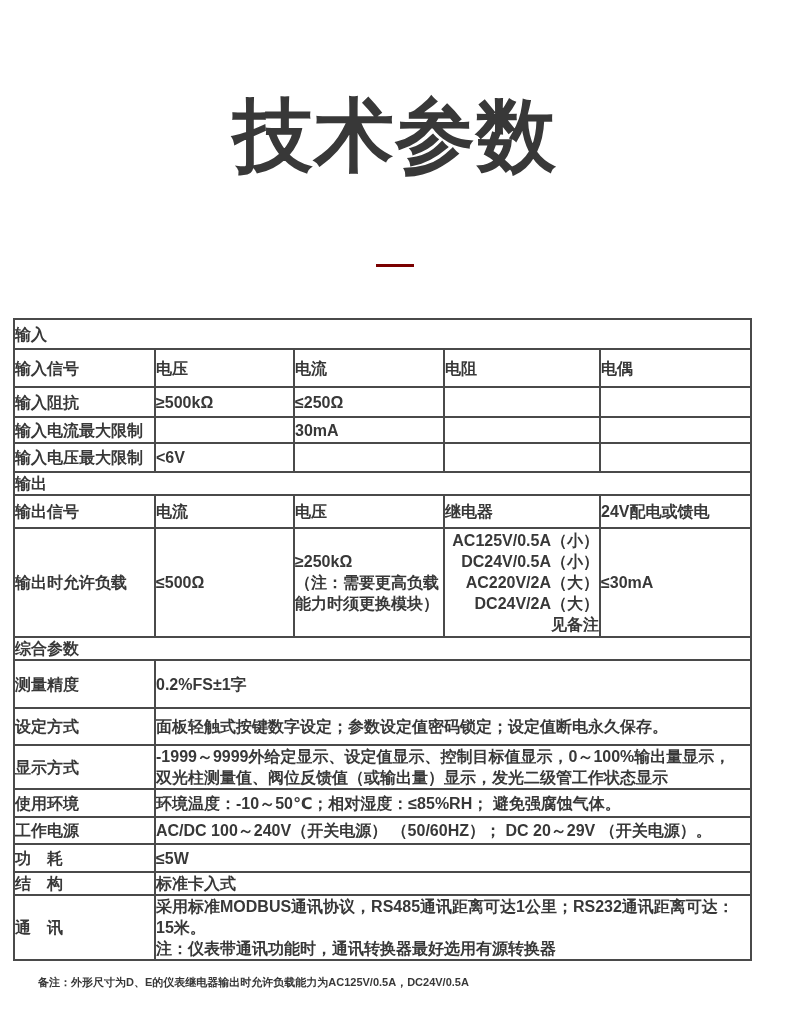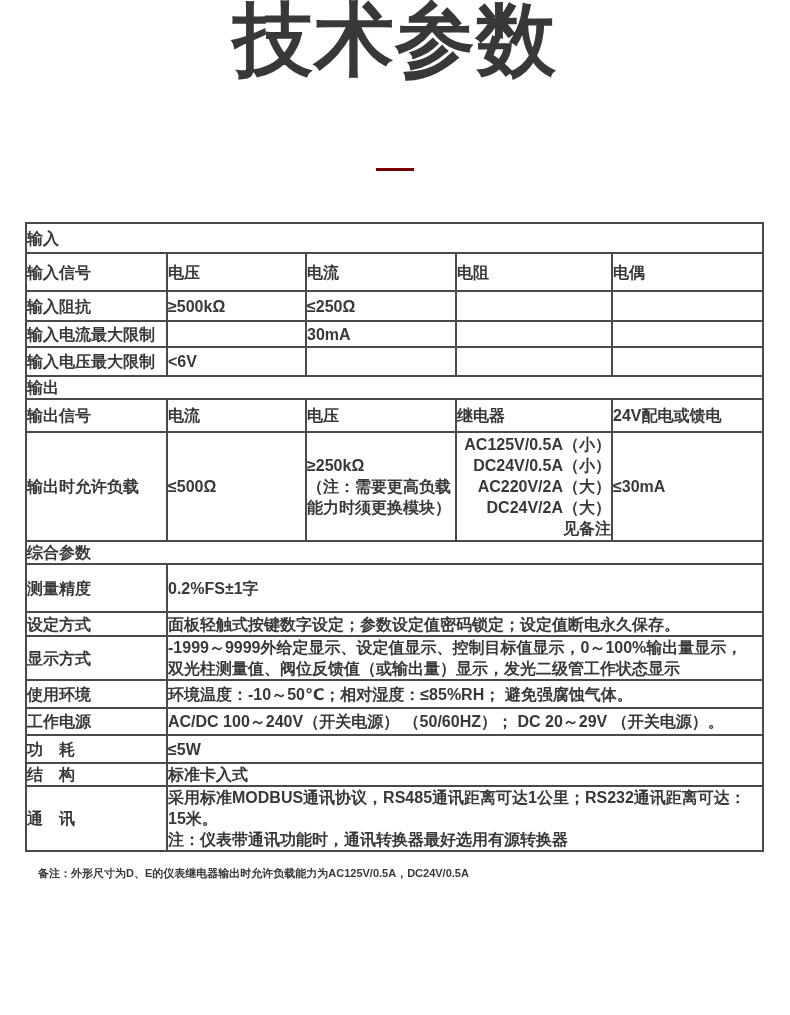--- a/index.html
+++ b/index.html
@@ -8,31 +8,31 @@
     --border:#4a4a4a;
   }
   html,body{margin:0;padding:0;}
   body{
     width:790px;height:1015px;background:#ffffff;
     font-family:"Liberation Sans","DejaVu Sans",sans-serif;
     color:var(--ink);
     overflow:hidden;
   }
   .title{
-    margin:0;
+    margin:0;padding-top:96px;
     text-align:center;
     font-size:80px;font-weight:bold;line-height:1;
     letter-spacing:1px;color:var(--ink);
   }
   .divider{
     width:38px;height:3px;margin:88px auto 0;
     background:var(--accent-red);
   }
   table.spec{
-    margin:51px 0 0 25px;
+    margin:51px 0 0 13px;
     width:737px;
     border-collapse:collapse;table-layout:fixed;
   }
   table.spec td{
     border:2px solid var(--border);
     font-size:16px;font-weight:bold;color:var(--ink);
     line-height:21px;padding:0;vertical-align:middle;
     overflow:hidden;
   }
   td.sec{font-size:17px;text-align:left;padding:2px 7px;}
@@ -125,21 +125,21 @@
 
     <tr style="height:20px">
       <td class="sec" colspan="5">综合参数</td>
     </tr>
     <tr style="height:48px">
       <td class="ctr">测量精度</td>
       <td class="val" colspan="4">
         <span class="line">0.2%FS±1字</span>
       </td>
     </tr>
-    <tr style="height:24px">
+    <tr style="height:37px">
       <td class="ctr">设定方式</td>
       <td class="val" colspan="4">
         <span class="line">面板轻触式按键数字设定；参数设定值密码锁定；设定值断电永久保存。</span>
       </td>
     </tr>
     <tr style="height:42px">
       <td class="ctr v-top">显示方式</td>
       <td class="val" colspan="4">
         <span class="line">-1999～9999外给定显示、设定值显示、控制目标值显示，0～100%输出量显示，</span>
         <span class="line">双光柱测量值、阀位反馈值（或输出量）显示，发光二级管工作状态显示</span>

